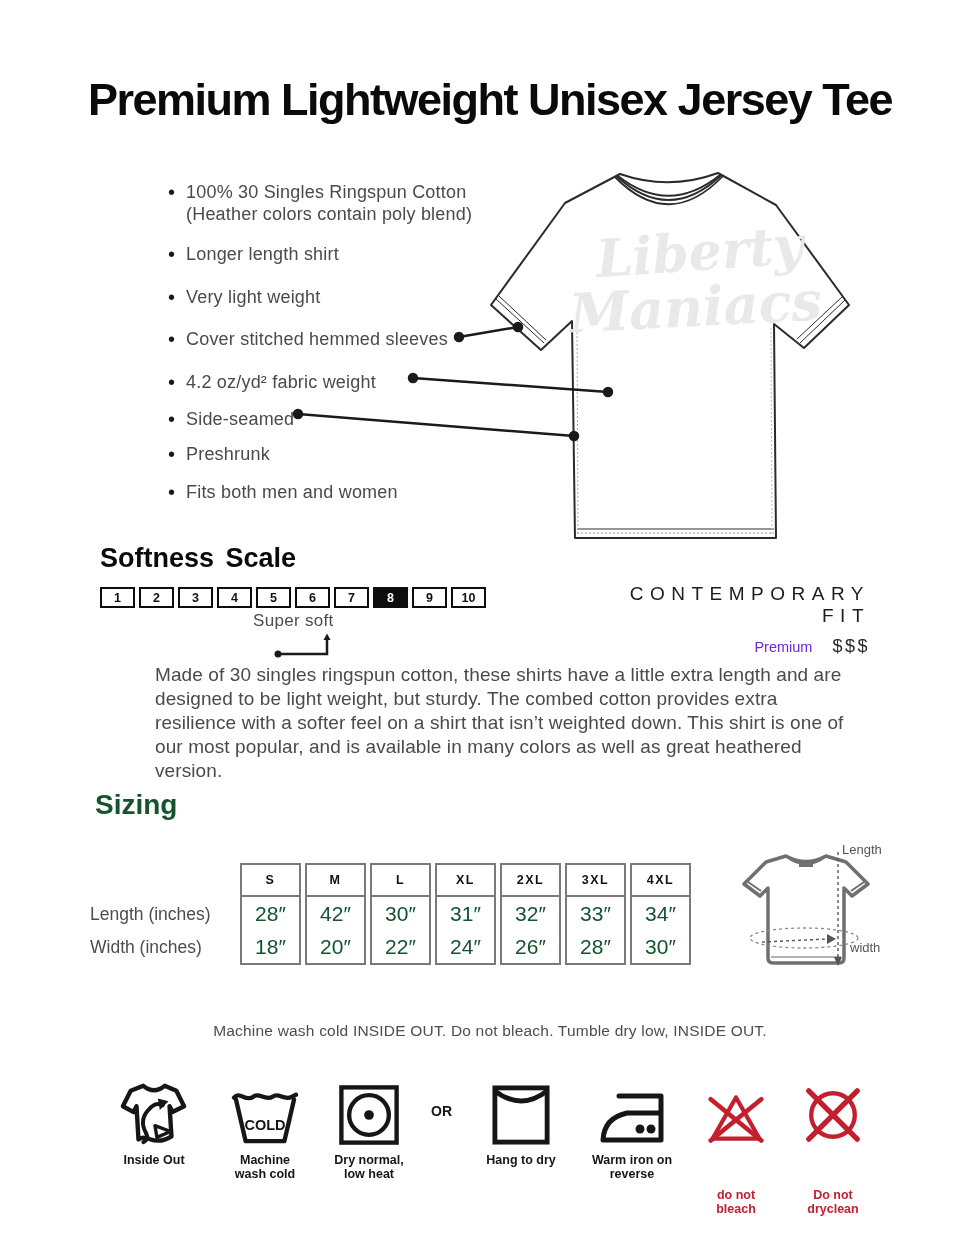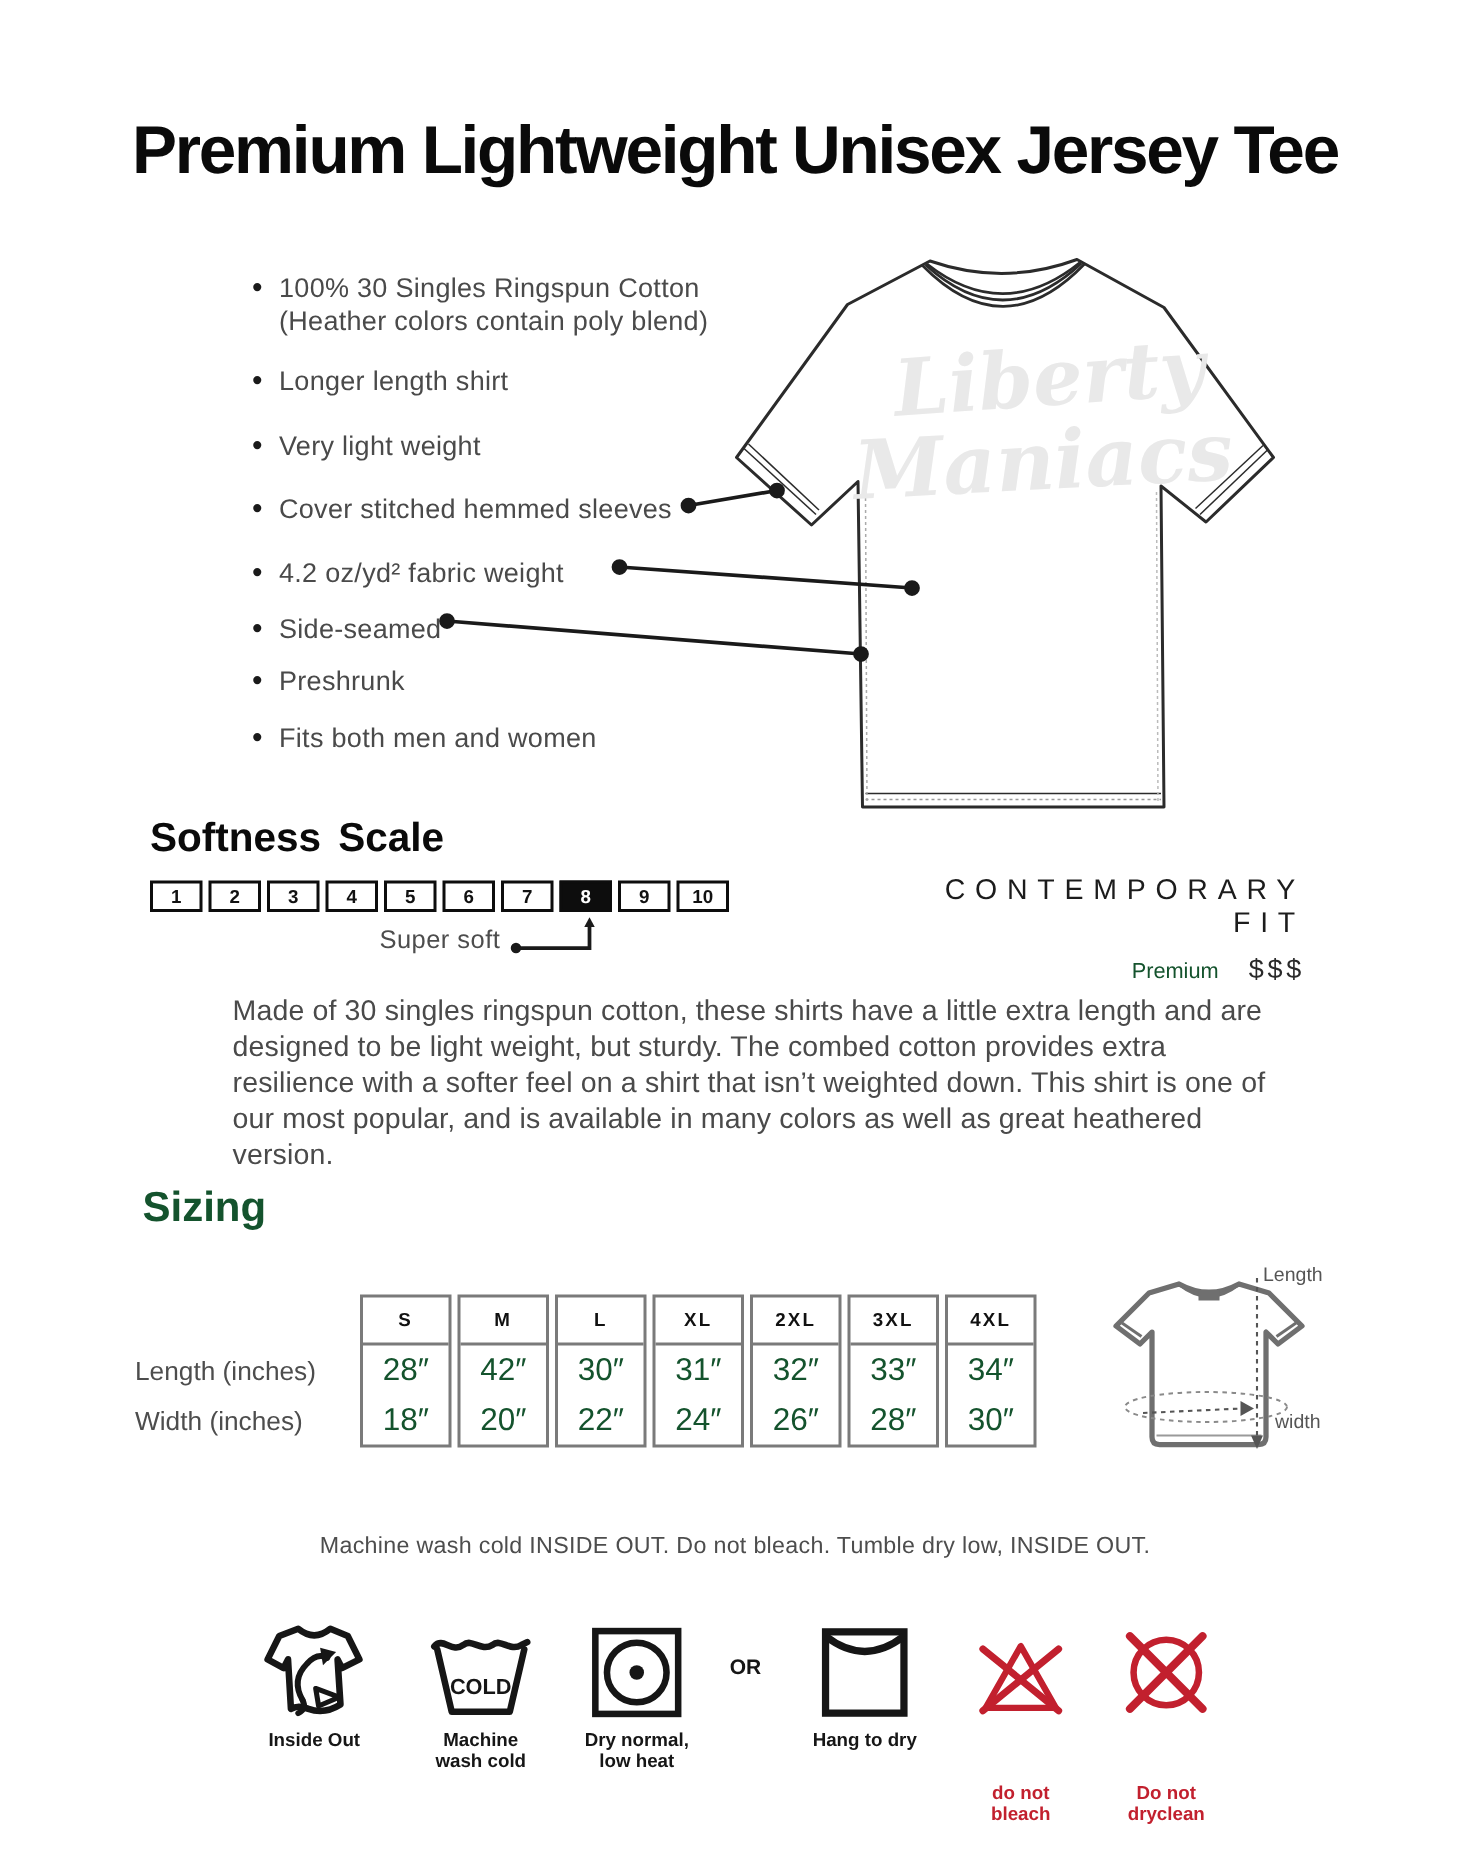--- a/index.html
+++ b/index.html
@@ -22,29 +22,29 @@
   .shirt-svg { position:absolute; left:478px; top:158px; }
   .callouts { position:absolute; left:0; top:0; pointer-events:none; }
 
   
   .softness-h { position:absolute; left:100px; top:543px; font-size:27px; font-weight:700; color:#0a0a0a; letter-spacing:0; word-spacing:4px; }
   .scale { position:absolute; left:100px; top:587px; display:flex; gap:4px; }
   .scale .box { width:35px; height:21px; border:2.5px solid #0d0d0d; background:#fff;
                 display:flex; align-items:center; justify-content:center;
                 font-size:12.5px; font-weight:700; color:#111; }
   .scale .box.active { background:#0d0d0d; color:#fff; }
-  .supersoft { position:absolute; left:253px; top:611px; display:flex; align-items:flex-end; }
+  .supersoft { position:absolute; left:253px; top:611px; display:flex; align-items:flex-end;flex-direction:column; }
   .supersoft .ss-label { font-size:17px; color:#4d4d4d; letter-spacing:0.3px; padding-bottom:2px; }
   .supersoft svg { margin-left:4px; }
 
   
   .fit-block { position:absolute; left:580px; top:583px; width:290px; text-align:right; }
   .fit-label { font-size:19px; color:#1c1c1c; letter-spacing:6.5px; word-spacing:10px; }
   .fit-sub { margin-top:9px; display:flex; justify-content:flex-end; align-items:baseline; gap:20px; }
-  .fit-tier { font-size:14.5px; color:#14532d; }
+  .fit-tier { font-size:14.5px; color:#6d28d9; }
   .fit-price { font-size:18px; color:#2a2a2a; letter-spacing:2.5px; }
 
   .desc { position:absolute; left:155px; top:663px; width:695px; font-size:19px;
           line-height:1.26; color:#4a4a4a; letter-spacing:0.1px; }
 
   
   .sizing-h { position:absolute; left:95px; top:789px; font-size:28px; font-weight:700; color:#14532d; }
   .row-labels { position:absolute; left:90px; top:898px; font-size:17.5px; color:#4d4d4d; }
   .row-labels div { height:33px; line-height:33px; }
   .size-table { position:absolute; left:240px; top:863px; display:flex; gap:4px; }
@@ -298,20 +298,30 @@
     <div class="care-item">
       <div class="icon-box">
         <svg width="60" height="62" viewBox="0 0 62 64">
           <rect x="4" y="4" width="54" height="56" stroke="#161616" stroke-width="5" fill="none"></rect>
           <path d="M4,7 Q31,28 58,7" stroke="#161616" stroke-width="5" fill="none"></path>
         </svg>
       </div>
       <div class="care-label">Hang to dry</div>
     </div>
 
+    <div class="care-item">
+      <div class="icon-box">
+        <svg width="66" height="56" viewBox="0 0 66 56">
+          <path d="M20,6 L62,6 L62,50 L4,50 Q5,28 28,23 L62,23" stroke="#161616" stroke-width="5" fill="none" stroke-linejoin="round" stroke-linecap="round"></path>
+          <circle cx="41" cy="39" r="4.5" fill="#161616"></circle>
+          <circle cx="52" cy="39" r="4.5" fill="#161616"></circle>
+        </svg>
+      </div>
+      <div class="care-label">Warm iron on reverse</div>
+    </div>
 
     <div class="care-item narrow">
       <div class="icon-box">
         <svg width="58" height="56" viewBox="0 0 62 58">
           <path d="M31,7 L6,51 L56,51 Z" stroke="#c2202e" stroke-width="4.5" fill="none" stroke-linejoin="round"></path>
           <line x1="4" y1="9" x2="58" y2="53" stroke="#c2202e" stroke-width="5" stroke-linecap="round"></line>
           <line x1="58" y1="9" x2="4" y2="53" stroke="#c2202e" stroke-width="5" stroke-linecap="round"></line>
         </svg>
       </div>
       <div class="care-label red">do not bleach</div>

